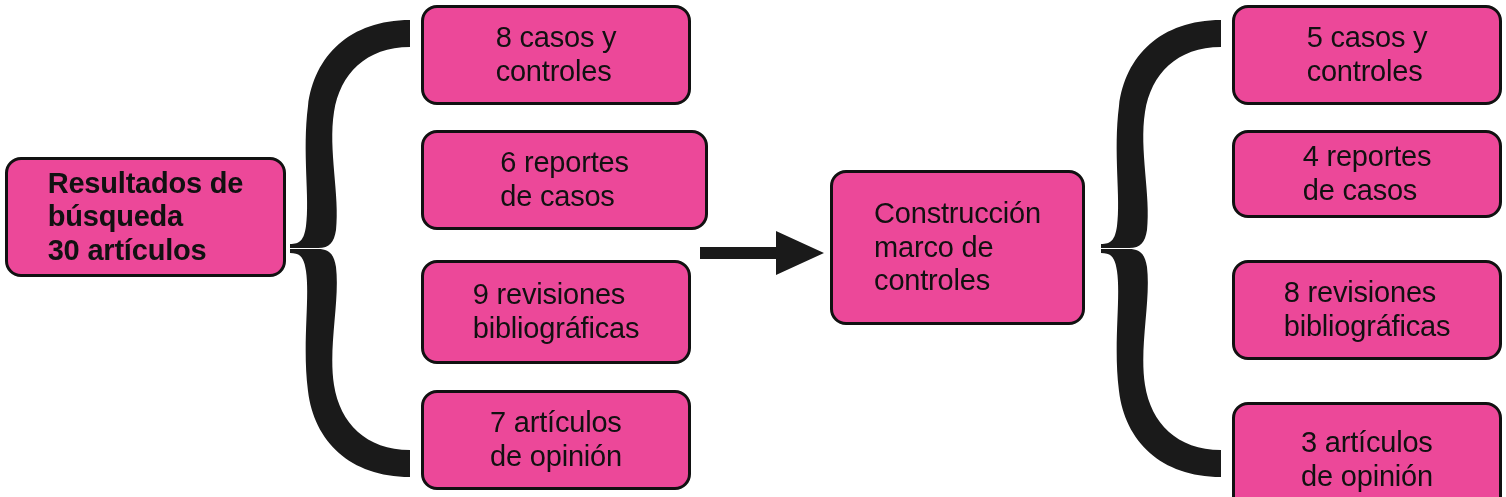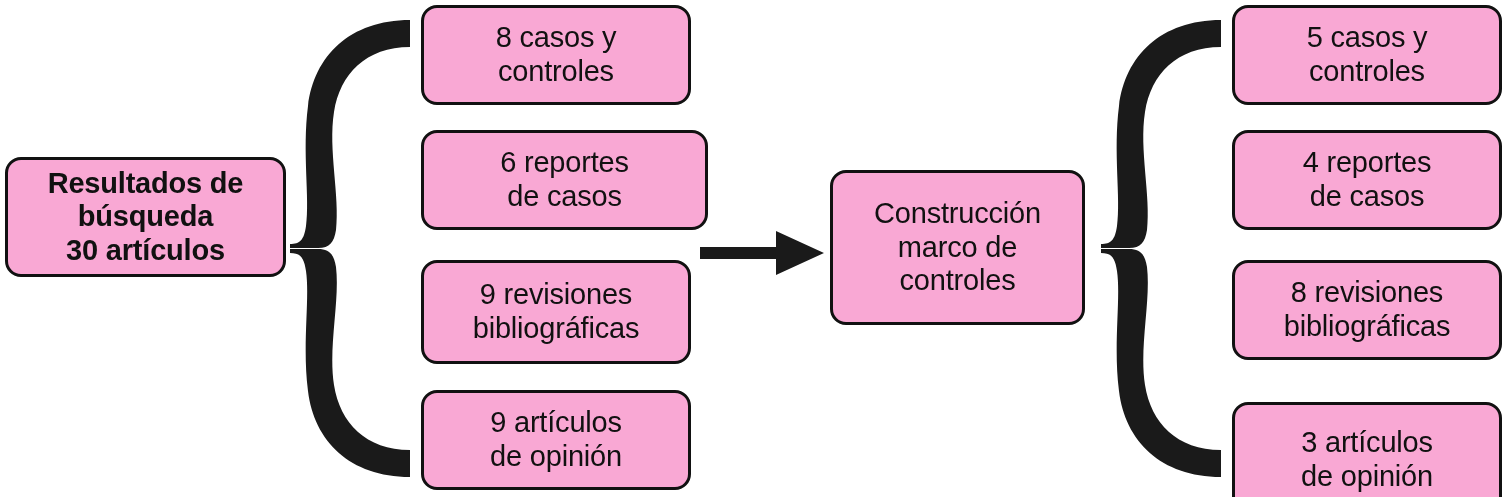--- a/index.html
+++ b/index.html
@@ -16,27 +16,27 @@
     width: 1506px;
     height: 497px;
     background: #ffffff;
     overflow: hidden;
   }
 
   
   .node {
     position: absolute;
     box-sizing: border-box;
-    background: #f9a8d4;
+    background: #ec4899;
     border: 3px solid #111111;
     border-radius: 16px;
     display: flex;
     align-items: center;
     justify-content: center;
-    text-align: center;
+    text-align: left;
     color: #111111;
     font-size: 29px;
     line-height: 1.16;
     font-weight: 400;
     letter-spacing: -0.2px;
     white-space: pre-line;
     font-family: "Liberation Sans", sans-serif;
   }
   .node.bold {
     font-weight: 700;
@@ -53,21 +53,21 @@
   #node-l3 { left: 421px; top: 260px; width: 270px; height: 104px; }
   #node-l4 { left: 421px; top: 390px; width: 270px; height: 100px; }
 
   
   #node-middle {
     left: 830px; top: 170px; width: 255px; height: 155px;
   }
 
   
   #node-r1 { left: 1232px; top: 5px;   width: 270px; height: 100px; }
-  #node-r2 { left: 1232px; top: 130px; width: 270px; height: 100px; }
+  #node-r2 { left: 1232px; top: 130px; width: 270px; height: 88px; }
   #node-r3 { left: 1232px; top: 260px; width: 270px; height: 100px; }
   #node-r4 { left: 1232px; top: 402px; width: 270px; height: 116px; }
 
   
   .brace {
     position: absolute;
     top: 0;
     width: 130px;
     height: 497px;
     pointer-events: none;
@@ -124,21 +124,21 @@
   </div>
   <div class="node" id="node-l2">
     <span>6 reportes
 de casos</span>
   </div>
   <div class="node" id="node-l3">
     <span>9 revisiones
 bibliográficas</span>
   </div>
   <div class="node" id="node-l4">
-    <span>9 artículos
+    <span>7 artículos
 de opinión</span>
   </div>
 
   <svg id="arrow-connector" viewBox="0 0 128 50" aria-hidden="true">
     <path d="M 0 19 L 76 19 L 76 3 L 124 25 L 76 47 L 76 31 L 0 31 Z" fill="#1a1a1a"></path>
   </svg>
 
   <div class="node" id="node-middle">
     <span>Construcción
 marco de

